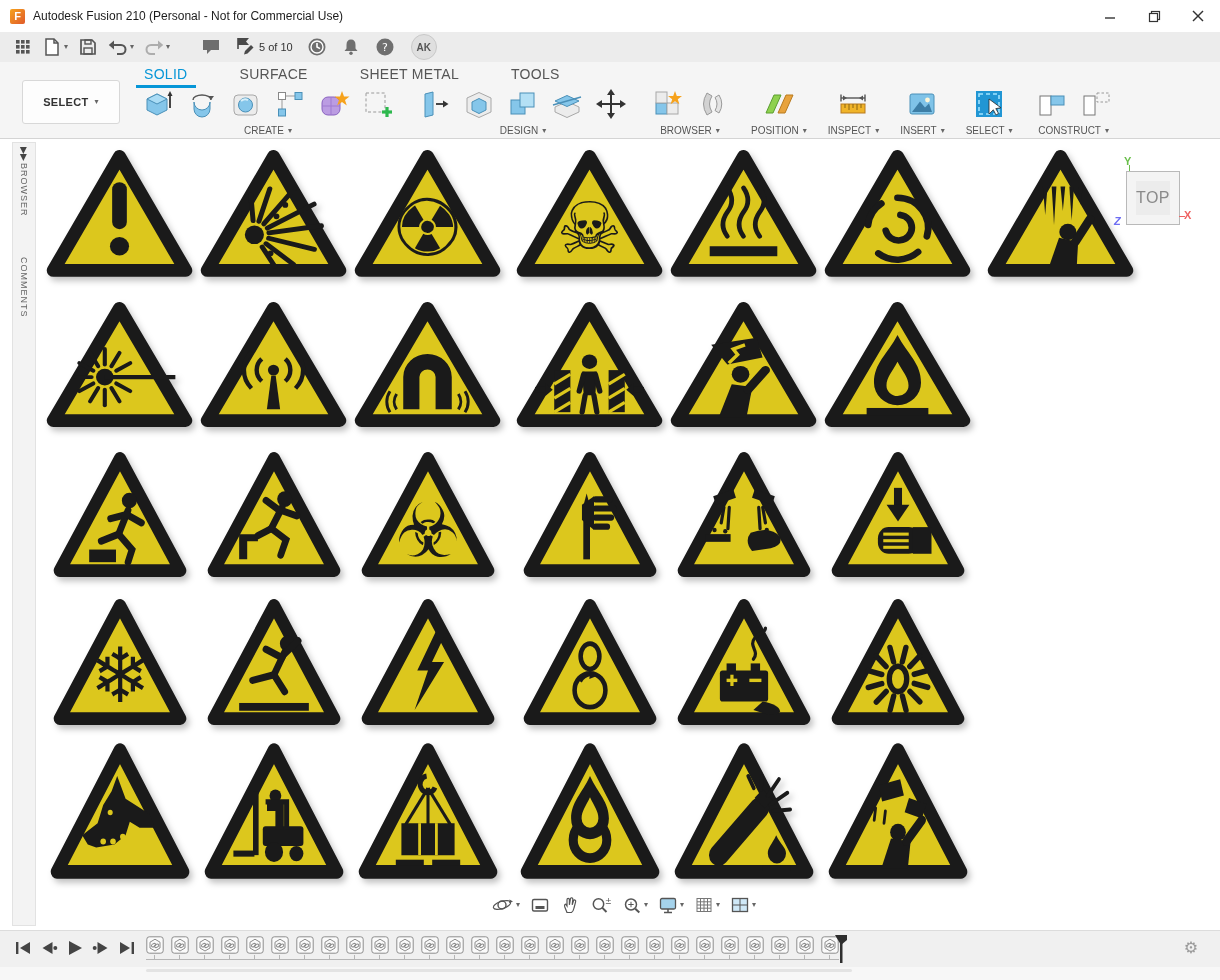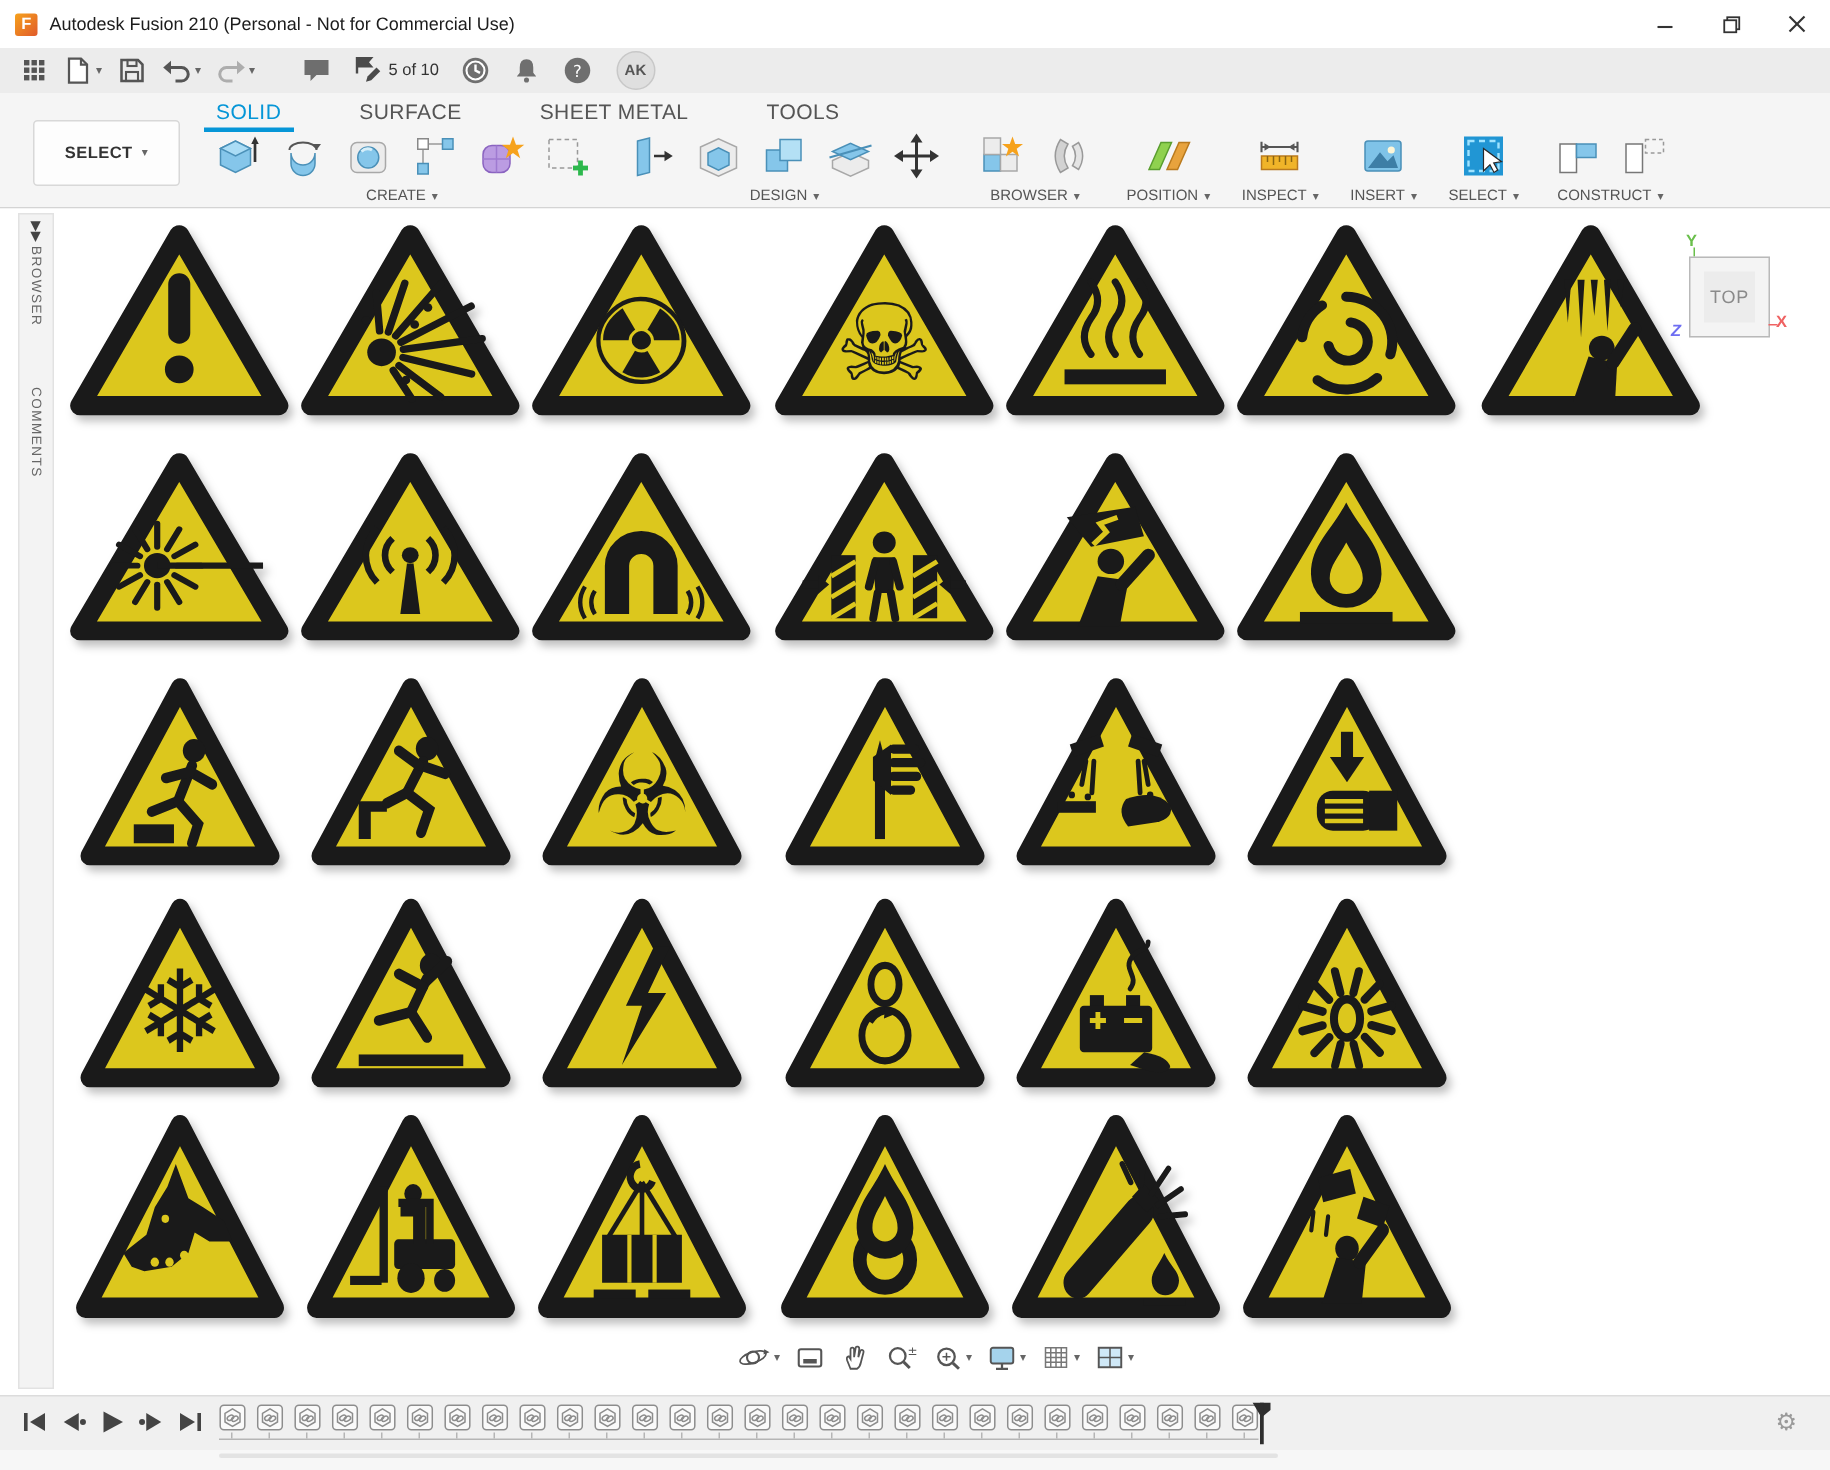--- a/index.html
+++ b/index.html
@@ -41,21 +41,21 @@
   .rsep{width:1px;background:#ddd;margin:2px 0;}
   
   .canvas{position:absolute;left:0;top:139px;width:1220px;height:791px;background:#ffffff;}
   .sidepanel{position:absolute;left:12px;top:3px;width:24px;height:784px;background:#f3f3f3;border:1px solid #e2e2e2;display:flex;flex-direction:column;align-items:center;padding-top:6px;box-sizing:border-box;}
   .expand{font-size:9px;color:#444;transform:rotate(90deg);margin-bottom:4px;}
   .vlabel{writing-mode:vertical-rl;font-size:9px;color:#666;letter-spacing:1px;margin-bottom:40px;}
   .sign{position:absolute;filter:drop-shadow(3px 4px 3px rgba(0,0,0,0.25));}
   .sign svg{display:block;width:100%;height:100%;}
   
   .viewcube{position:absolute;left:1112px;top:18px;width:90px;height:78px;font-size:12px;}
-  .cubeface{position:absolute;left:14px;top:14px;width:52px;height:52px;background:#f4f4f4;border:1px solid #b9b9b9;display:flex;align-items:center;justify-content:center;color:#8a8a8a;font-size:12px;letter-spacing:.5px;}
+  .cubeface{position:absolute;left:14px;top:14px;width:52px;height:52px;background:#f4f4f4;border:1px solid #b9b9b9;display:flex;align-items:center;justify-content:center;color:#8a8a8a;font-size:16px;letter-spacing:.5px;}
   .cubeface::before{content:'';position:absolute;left:9px;top:9px;right:9px;bottom:9px;background:#ececec;}
   .cubeface span{position:relative;}
   .ax{position:absolute;font-size:11px;font-weight:bold;}
   .ax-y{left:12px;top:-2px;color:#6abf4b;}
   .ax-x{left:72px;top:52px;color:#ef6262;}
   .ax-z{left:2px;top:58px;color:#6e6ef2;font-style:italic;}
   .axline-y{position:absolute;left:17px;top:8px;width:1px;height:8px;background:#6abf4b;}
   .axline-x{position:absolute;left:67px;top:59px;width:6px;height:1px;background:#ef6262;}
   
   .navbar{position:absolute;left:492px;top:756px;display:flex;align-items:center;gap:10px;}

